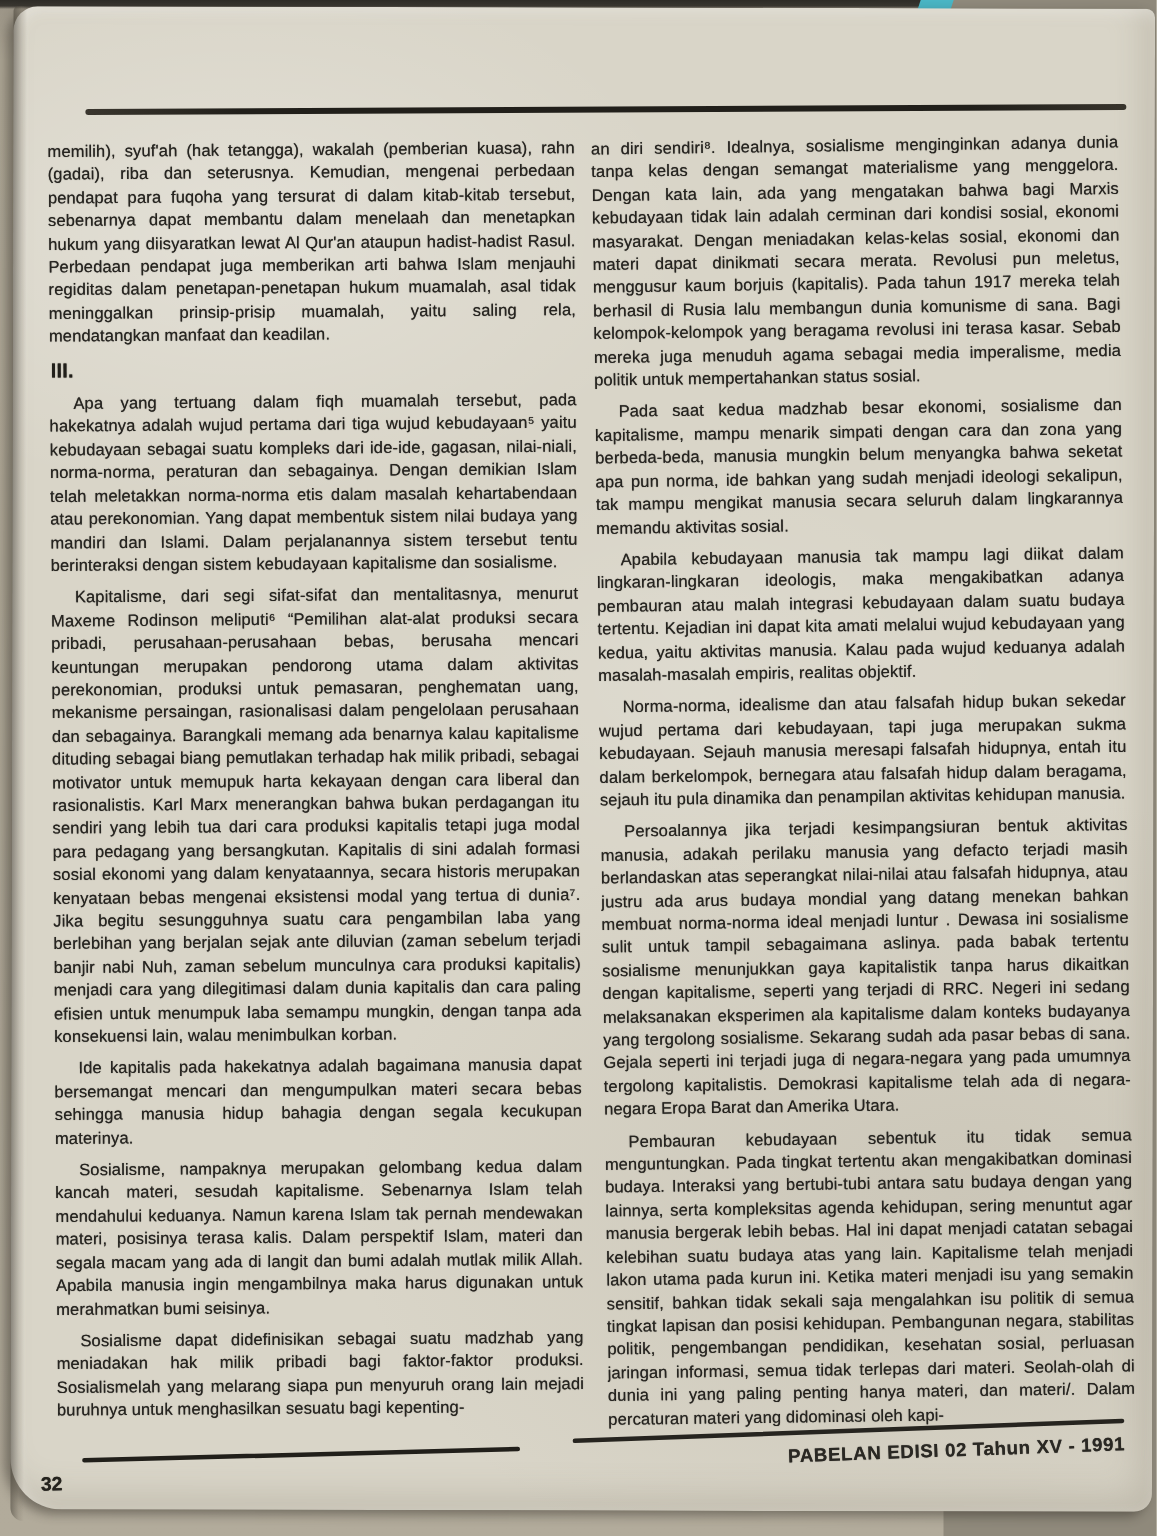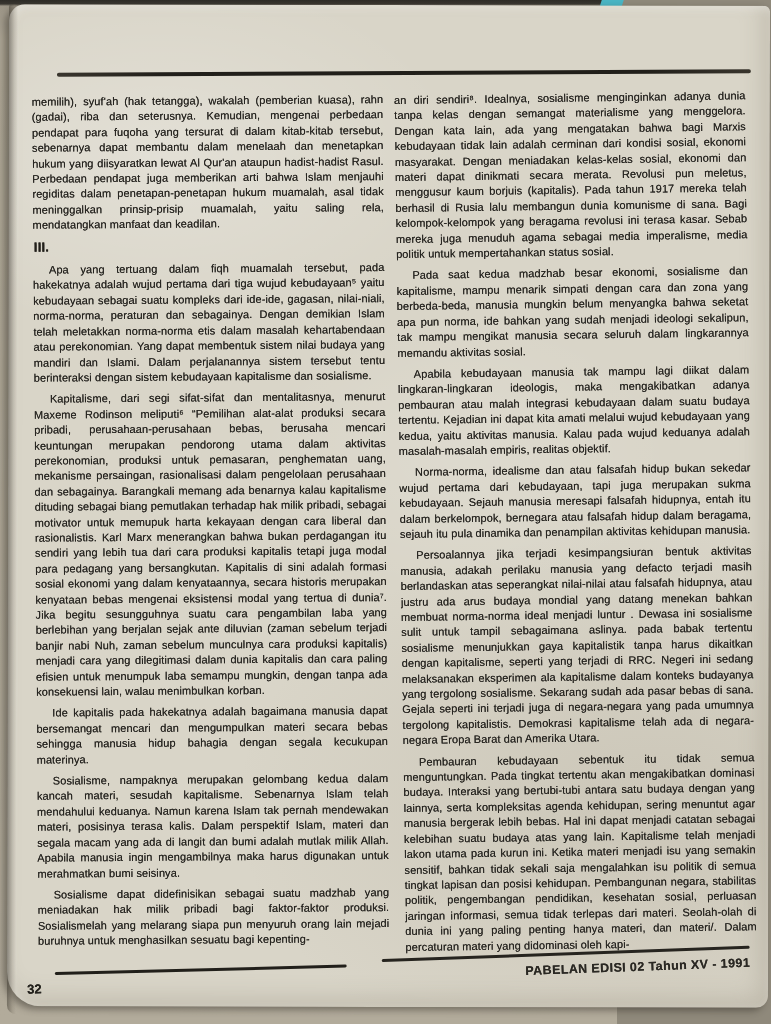--- a/index.html
+++ b/index.html
@@ -3,20 +3,21 @@
 <meta charset="utf-8">
 <style>
   html,body{margin:0;padding:0;}
   body{
     width:771px;height:1024px;overflow:hidden;
     background:#8f897b;
     font-family:"Liberation Sans","DejaVu Sans",sans-serif;
   }
   .scan-frame{position:relative;width:617px;height:1024px;
     background:linear-gradient(180deg,#2e2c27 0px,#3a3731 4px,#9c9587 6px,#aca594 40px,#b2ab9b 100%);
+    padding-left:12px;
   }
   .corner-mark{position:absolute;top:0;right:0;width:22px;height:11px;
     background:#4ab5c4;transform:skewX(-18deg) translateX(5px);}
   .paper{
     position:absolute;left:8px;top:5px;width:761px;height:1002px;
     background:
       radial-gradient(ellipse 500px 300px at 20% 15%, rgba(255,255,255,.25), rgba(255,255,255,0) 60%),
       radial-gradient(ellipse 600px 400px at 85% 80%, rgba(140,130,110,.18), rgba(140,130,110,0) 70%),
       radial-gradient(ellipse 300px 200px at 60% 45%, rgba(255,255,255,.12), rgba(255,255,255,0) 70%),
       #d9d5c8;

